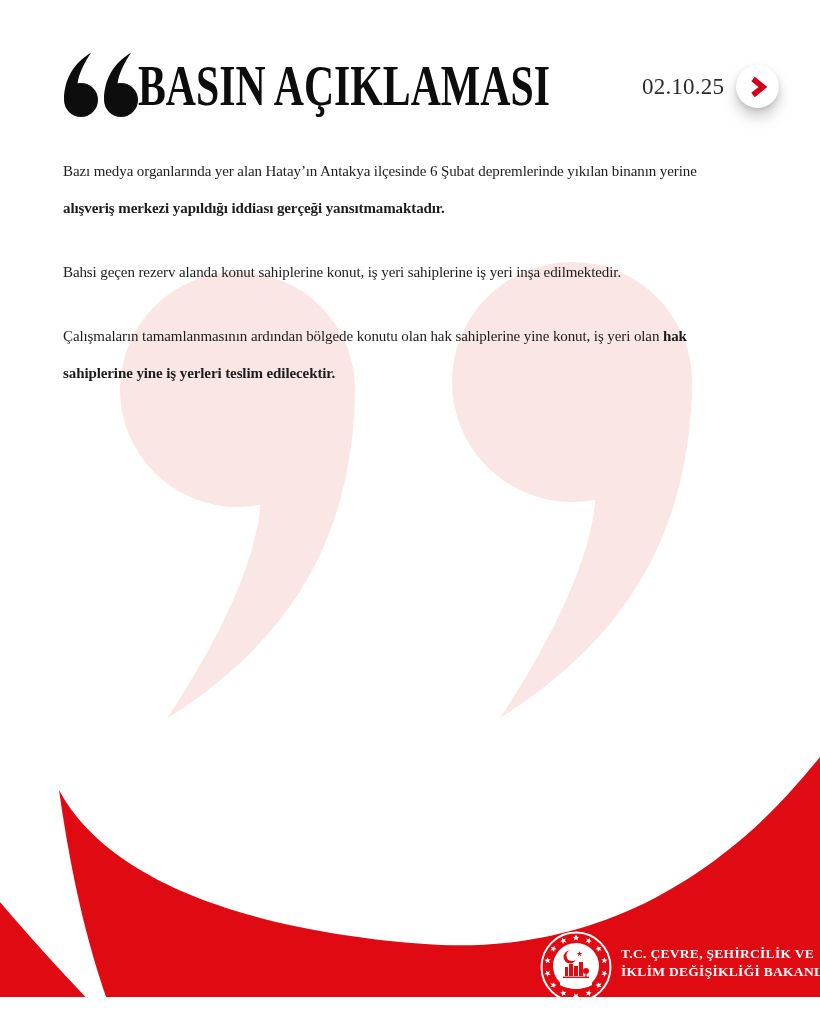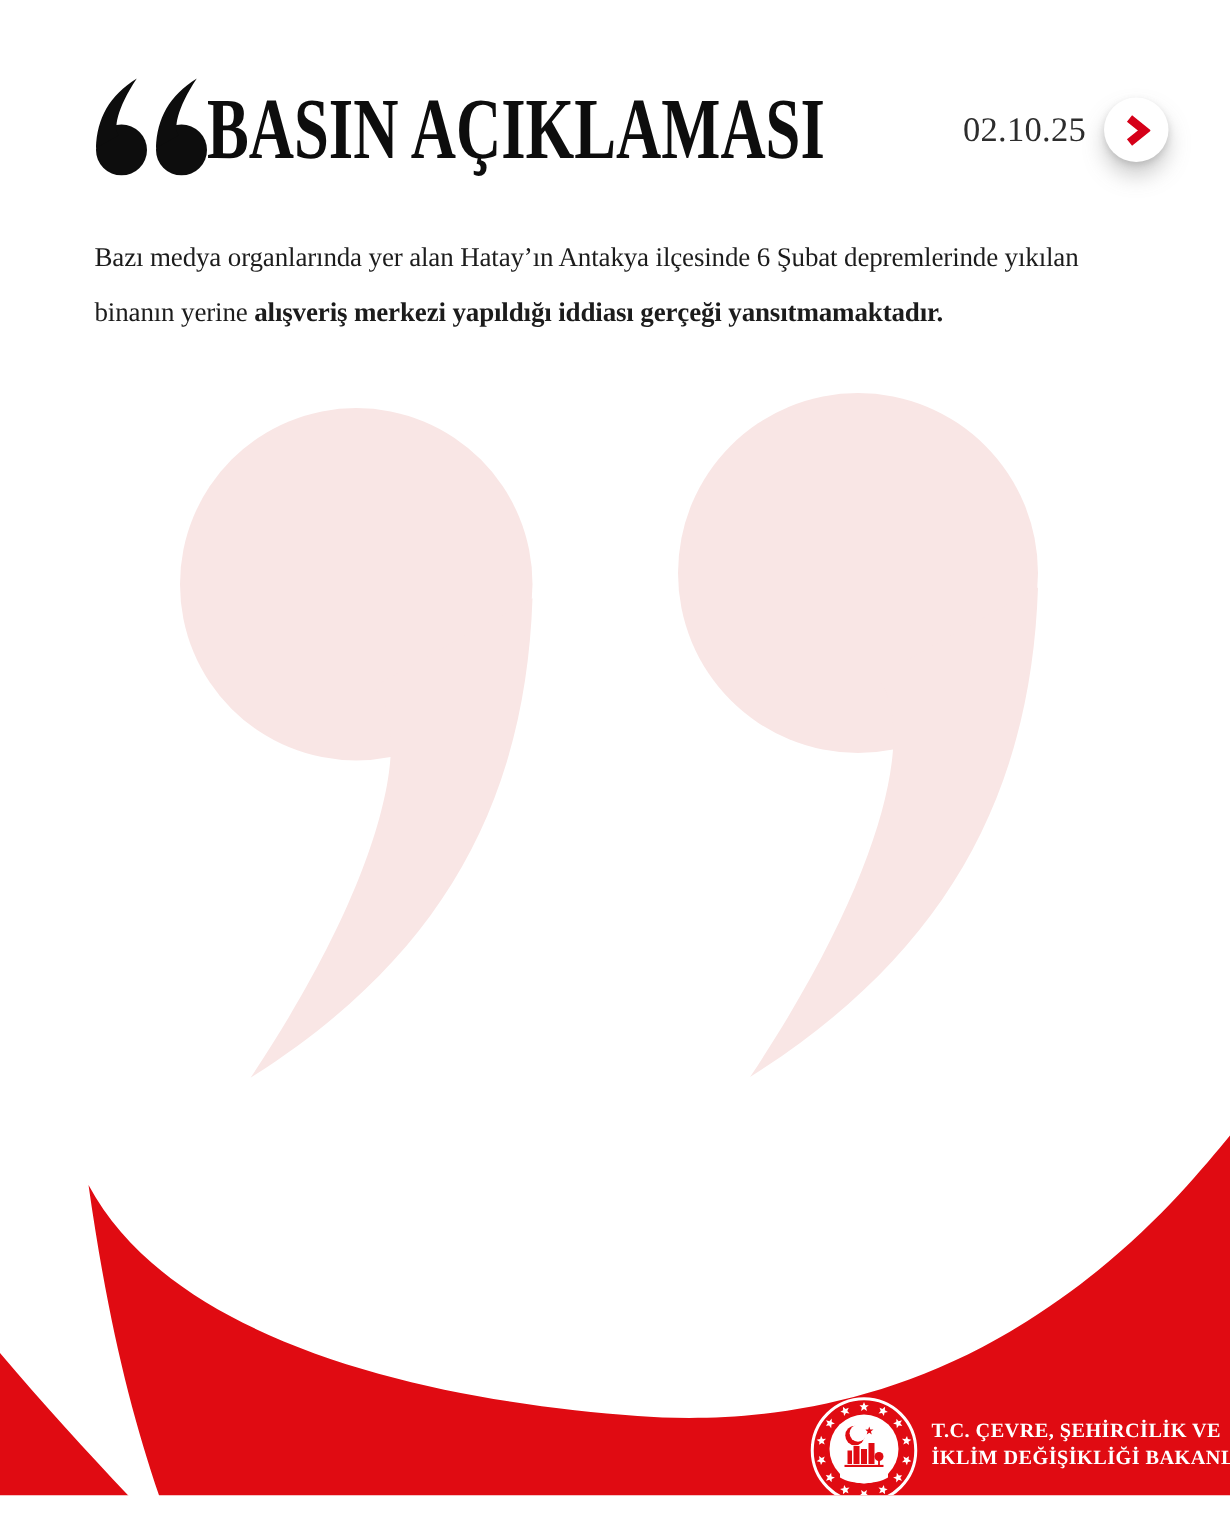--- a/index.html
+++ b/index.html
@@ -14,21 +14,21 @@
          white-space:nowrap;transform:scaleX(0.72);transform-origin:left center;
          letter-spacing:0px;}
   .date{position:absolute;left:642px;top:74px;width:90px;z-index:2;
         font-size:23px;color:#2d2d2d;text-align:left;letter-spacing:0.2px;}
   .arrow-btn{position:absolute;left:736px;top:65px;width:43px;height:43px;z-index:2;
              background:#ffffff;border:none;border-radius:50%;
              box-shadow:0 9px 14px rgba(110,110,110,.35), 0 2px 4px rgba(120,120,120,.25);
              display:flex;align-items:center;justify-content:center;cursor:pointer;padding:0;}
   
   .content{position:absolute;left:63px;top:153px;width:700px;z-index:2;}
-  .para{margin:0 16px 27px 0;font-size:18px;line-height:37px;color:#1c1c1c;letter-spacing:-0.1px;}
+  .para{margin:0 16px 27px 0;font-size:15px;line-height:37px;color:#1c1c1c;letter-spacing:-0.1px;}
   .seg-bold{font-weight:700;}
   .seg-bold-red{font-weight:700;color:#d01318;}
   
   .swoosh{position:absolute;left:0;top:735px;z-index:1;}
   .footer-logo{position:absolute;left:538px;top:929px;z-index:3;}
   .footer-text{position:absolute;left:621px;top:945px;z-index:3;color:#ffffff;
                font-weight:700;font-size:13.5px;line-height:18px;letter-spacing:0.3px;
                white-space:nowrap;}
 </style>
 </head>
@@ -67,20 +67,22 @@
   <div class="date">02.10.25</div>
 
   <button class="arrow-btn">
     <svg width="18" height="22" viewBox="0 0 18 22">
       <polyline points="4,3 14,11 4,19" fill="none" stroke="#d50019" stroke-width="5.5" stroke-linecap="butt" stroke-linejoin="miter"></polyline>
     </svg>
   </button>
 
   <main class="content">
     <p class="para"><span class="seg-regular">Bazı medya organlarında yer alan Hatay’ın Antakya ilçesinde 6 Şubat depremlerinde yıkılan binanın yerine </span><span class="seg-bold">alışveriş merkezi yapıldığı iddiası gerçeği yansıtmamaktadır.</span></p>
+    <p class="para"><span class="seg-regular">Bahsi geçen rezerv alanda konut sahiplerine konut, iş yeri sahiplerine iş yeri inşa edilmektedir.</span></p>
+    <p class="para"><span class="seg-regular">Çalışmaların tamamlanmasının ardından bölgede konutu olan hak sahiplerine yine konut, iş yeri olan </span><span class="seg-bold">hak sahiplerine yine iş yerleri teslim edilecektir.</span></p>
   </main>
 
   <svg class="swoosh" width="820" height="290" viewBox="0 0 820 290" aria-hidden="true">
     <path fill="#e00b12" d="M0,167 C38,212 76,252 112,290 L0,290 Z"></path>
     <path fill="#e00b12" d="M59,55 C74,160 92,225 116,290 L820,290 L820,22
                              C795,52 745,115 655,163 C565,210 480,213 425,209
                              C300,200 118,165 59,55 Z"></path>
     <rect x="0" y="273" width="820" height="17" fill="#cb0408"></rect>
   </svg>
 

